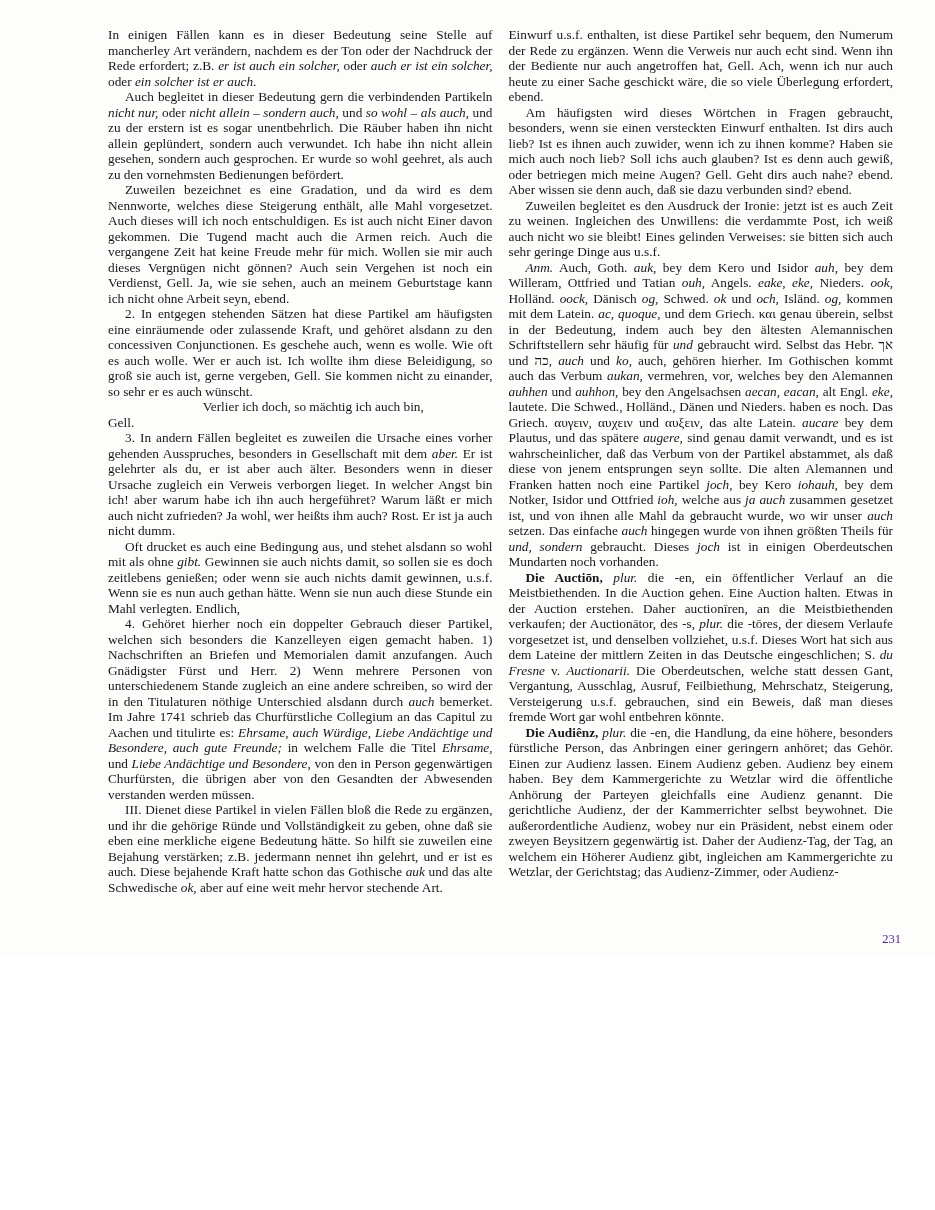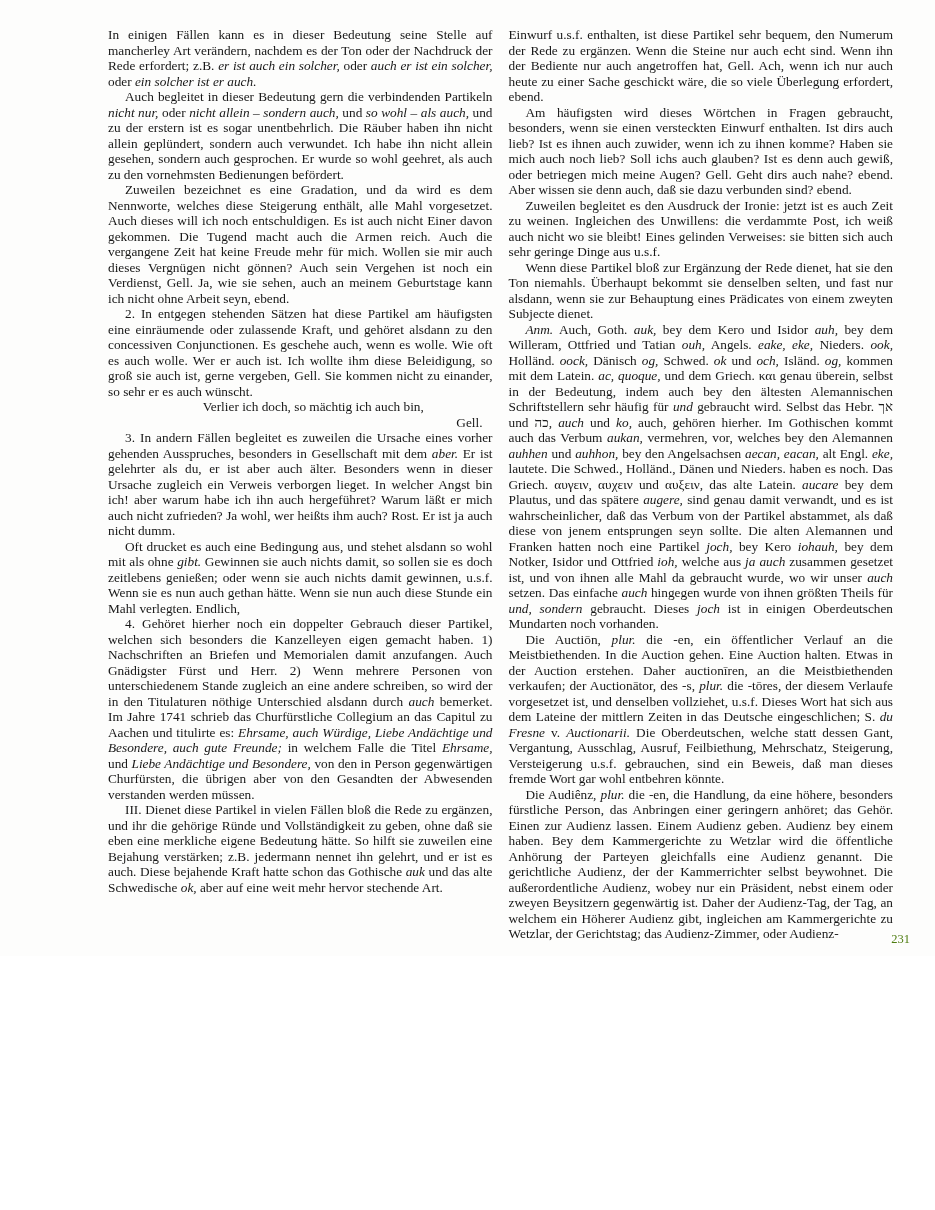--- a/index.html
+++ b/index.html
@@ -43,54 +43,53 @@
   .para.noindent {
     text-indent: 0;
   }
   .para.verse {
     text-indent: 0;
     padding-left: 26px;
     text-align: center;
   }
   .para.right {
     text-indent: 0;
-    text-align: right;
+    text-align: left;
     padding-right: 10px;
   }
-  .para b { font-weight: normal; }
+  .para b { font-weight: bold; }
   .para i { font-style: italic; }
   .page-number {
     position: absolute;
-    right: 25px;
+    right: 34px;
     bottom: 9px;
     font-size: 12.5px;
-    color: #4d7c0f;
+    color: #4c1d95;
   }
 </style>
 </head>
 <body>
 
 <div class="page">
   <div class="text-columns">
     <div class="col" id="col-left">
         <p class="para noindent">In einigen Fällen kann es in dieser Bedeutung seine Stelle auf mancherley Art verändern, nachdem es der Ton oder der Nachdruck der Rede erfordert; z.B. <i>er ist auch ein solcher,</i> oder <i>auch er ist ein solcher,</i> oder <i>ein solcher ist er auch.</i></p>
         <p class="para">Auch begleitet in dieser Bedeutung gern die verbindenden Partikeln <i>nicht nur,</i> oder <i>nicht allein – sondern auch,</i> und <i>so wohl – als auch,</i> und zu der erstern ist es sogar unentbehrlich. Die Räuber haben ihn nicht allein geplündert, sondern auch verwundet. Ich habe ihn nicht allein gesehen, sondern auch gesprochen. Er wurde so wohl geehret, als auch zu den vornehmsten Bedienungen befördert.</p>
         <p class="para">Zuweilen bezeichnet es eine Gradation, und da wird es dem Nennworte, welches diese Steigerung enthält, alle Mahl vorgesetzet. Auch dieses will ich noch entschuldigen. Es ist auch nicht Einer davon gekommen. Die Tugend macht auch die Armen reich. Auch die vergangene Zeit hat keine Freude mehr für mich. Wollen sie mir auch dieses Vergnügen nicht gönnen? Auch sein Vergehen ist noch ein Verdienst, Gell. Ja, wie sie sehen, auch an meinem Geburtstage kann ich nicht ohne Arbeit seyn, ebend.</p>
         <p class="para">2. In entgegen stehenden Sätzen hat diese Partikel am häufigsten eine einräumende oder zulassende Kraft, und gehöret alsdann zu den concessiven Conjunctionen. Es geschehe auch, wenn es wolle. Wie oft es auch wolle. Wer er auch ist. Ich wollte ihm diese Beleidigung, so groß sie auch ist, gerne vergeben, Gell. Sie kommen nicht zu einander, so sehr er es auch wünscht.</p>
         <p class="para verse">Verlier ich doch, so mächtig ich auch bin,</p>
         <p class="para right">Gell.</p>
         <p class="para">3. In andern Fällen begleitet es zuweilen die Ursache eines vorher gehenden Ausspruches, besonders in Gesellschaft mit dem <i>aber.</i> Er ist gelehrter als du, er ist aber auch älter. Besonders wenn in dieser Ursache zugleich ein Verweis verborgen lieget. In welcher Angst bin ich! aber warum habe ich ihn auch hergeführet? Warum läßt er mich auch nicht zufrieden? Ja wohl, wer heißts ihm auch? Rost. Er ist ja auch nicht dumm.</p>
         <p class="para">Oft drucket es auch eine Bedingung aus, und stehet alsdann so wohl mit als ohne <i>gibt.</i> Gewinnen sie auch nichts damit, so sollen sie es doch zeitlebens genießen; oder wenn sie auch nichts damit gewinnen, u.s.f. Wenn sie es nun auch gethan hätte. Wenn sie nun auch diese Stunde ein Mahl verlegten. Endlich,</p>
         <p class="para">4. Gehöret hierher noch ein doppelter Gebrauch dieser Partikel, welchen sich besonders die Kanzelleyen eigen gemacht haben. 1) Nachschriften an Briefen und Memorialen damit anzufangen. Auch Gnädigster Fürst und Herr. 2) Wenn mehrere Personen von unterschiedenem Stande zugleich an eine andere schreiben, so wird der in den Titulaturen nöthige Unterschied alsdann durch <i>auch</i> bemerket. Im Jahre 1741 schrieb das Churfürstliche Collegium an das Capitul zu Aachen und titulirte es: <i>Ehrsame, auch Würdige, Liebe Andächtige und Besondere, auch gute Freunde;</i> in welchem Falle die Titel <i>Ehrsame,</i> und <i>Liebe Andächtige und Besondere,</i> von den in Person gegenwärtigen Churfürsten, die übrigen aber von den Gesandten der Abwesenden verstanden werden müssen.</p>
         <p class="para">III. Dienet diese Partikel in vielen Fällen bloß die Rede zu ergänzen, und ihr die gehörige Ründe und Vollständigkeit zu geben, ohne daß sie eben eine merkliche eigene Bedeutung hätte. So hilft sie zuweilen eine Bejahung verstärken; z.B. jedermann nennet ihn gelehrt, und er ist es auch. Diese bejahende Kraft hatte schon das Gothische <i>auk</i> und das alte Schwedische <i>ok,</i> aber auf eine weit mehr hervor stechende Art.</p>
       </div>
     <div class="col" id="col-right">
-        <p class="para noindent">Einwurf u.s.f. enthalten, ist diese Partikel sehr bequem, den Numerum der Rede zu ergänzen. Wenn die Steine nur auch echt sind. Wenn ihn der Bediente nur auch angetroffen hat, Gell. Ach, wenn ich nur auch heute zu einer Sache geschickt wäre, die so viele Überlegung erfordert, ebend.</p>
+        <p class="para noindent">Einwurf u.s.f. enthalten, ist diese Partikel sehr bequem, den Numerum der Rede zu ergänzen. Wenn die Verweis nur auch echt sind. Wenn ihn der Bediente nur auch angetroffen hat, Gell. Ach, wenn ich nur auch heute zu einer Sache geschickt wäre, die so viele Überlegung erfordert, ebend.</p>
         <p class="para">Am häufigsten wird dieses Wörtchen in Fragen gebraucht, besonders, wenn sie einen versteckten Einwurf enthalten. Ist dirs auch lieb? Ist es ihnen auch zuwider, wenn ich zu ihnen komme? Haben sie mich auch noch lieb? Soll ichs auch glauben? Ist es denn auch gewiß, oder betriegen mich meine Augen? Gell. Geht dirs auch nahe? ebend. Aber wissen sie denn auch, daß sie dazu verbunden sind? ebend.</p>
         <p class="para">Zuweilen begleitet es den Ausdruck der Ironie: jetzt ist es auch Zeit zu weinen. Ingleichen des Unwillens: die verdammte Post, ich weiß auch nicht wo sie bleibt! Eines gelinden Verweises: sie bitten sich auch sehr geringe Dinge aus u.s.f.</p>
-        <p class="para">Wenn diese Partikel bloß zur Ergänzung der Rede dienet, hat sie den Ton niemahls. Überhaupt bekommt sie denselben selten, und fast nur alsdann, wenn sie zur Behauptung eines Prädicates von einem zweyten Subjecte dienet.</p>
         <p class="para"><i>Anm.</i> Auch, Goth. <i>auk,</i> bey dem Kero und Isidor <i>auh,</i> bey dem Willeram, Ottfried und Tatian <i>ouh,</i> Angels. <i>eake, eke,</i> Nieders. <i>ook,</i> Holländ. <i>oock,</i> Dänisch <i>og,</i> Schwed. <i>ok</i> und <i>och,</i> Isländ. <i>og,</i> kommen mit dem Latein. <i>ac, quoque,</i> und dem Griech. και genau überein, selbst in der Bedeutung, indem auch bey den ältesten Alemannischen Schriftstellern sehr häufig für <i>und</i> gebraucht wird. Selbst das Hebr. אך und כה, <i>auch</i> und <i>ko,</i> auch, gehören hierher. Im Gothischen kommt auch das Verbum <i>aukan,</i> vermehren, vor, welches bey den Alemannen <i>auhhen</i> und <i>auhhon,</i> bey den Angelsachsen <i>aecan, eacan,</i> alt Engl. <i>eke,</i> lautete. Die Schwed., Holländ., Dänen und Nieders. haben es noch. Das Griech. αυγειν, αυχειν und αυξειν, das alte Latein. <i>aucare</i> bey dem Plautus, und das spätere <i>augere,</i> sind genau damit verwandt, und es ist wahrscheinlicher, daß das Verbum von der Partikel abstammet, als daß diese von jenem entsprungen seyn sollte. Die alten Alemannen und Franken hatten noch eine Partikel <i>joch,</i> bey Kero <i>iohauh,</i> bey dem Notker, Isidor und Ottfried <i>ioh,</i> welche aus <i>ja auch</i> zusammen gesetzet ist, und von ihnen alle Mahl da gebraucht wurde, wo wir unser <i>auch</i> setzen. Das einfache <i>auch</i> hingegen wurde von ihnen größten Theils für <i>und, sondern</i> gebraucht. Dieses <i>joch</i> ist in einigen Oberdeutschen Mundarten noch vorhanden.</p>
         <p class="para"><b>Die Auctiōn,</b> <i>plur.</i> die -en, ein öffentlicher Verlauf an die Meistbiethenden. In die Auction gehen. Eine Auction halten. Etwas in der Auction erstehen. Daher auctionīren, an die Meistbiethenden verkaufen; der Auctionātor, des -s, <i>plur.</i> die -tōres, der diesem Verlaufe vorgesetzet ist, und denselben vollziehet, u.s.f. Dieses Wort hat sich aus dem Lateine der mittlern Zeiten in das Deutsche eingeschlichen; S. <i>du Fresne</i> v. <i>Auctionarii.</i> Die Oberdeutschen, welche statt dessen Gant, Vergantung, Ausschlag, Ausruf, Feilbiethung, Mehrschatz, Steigerung, Versteigerung u.s.f. gebrauchen, sind ein Beweis, daß man dieses fremde Wort gar wohl entbehren könnte.</p>
         <p class="para"><b>Die Audiênz,</b> <i>plur.</i> die -en, die Handlung, da eine höhere, besonders fürstliche Person, das Anbringen einer geringern anhöret; das Gehör. Einen zur Audienz lassen. Einem Audienz geben. Audienz bey einem haben. Bey dem Kammergerichte zu Wetzlar wird die öffentliche Anhörung der Parteyen gleichfalls eine Audienz genannt. Die gerichtliche Audienz, der der Kammerrichter selbst beywohnet. Die außerordentliche Audienz, wobey nur ein Präsident, nebst einem oder zweyen Beysitzern gegenwärtig ist. Daher der Audienz-Tag, der Tag, an welchem ein Höherer Audienz gibt, ingleichen am Kammergerichte zu Wetzlar, der Gerichtstag; das Audienz-Zimmer, oder Audienz-</p>
       </div>
   </div>
   <div class="page-number">231</div>
 </div>
 
 </body></html>

